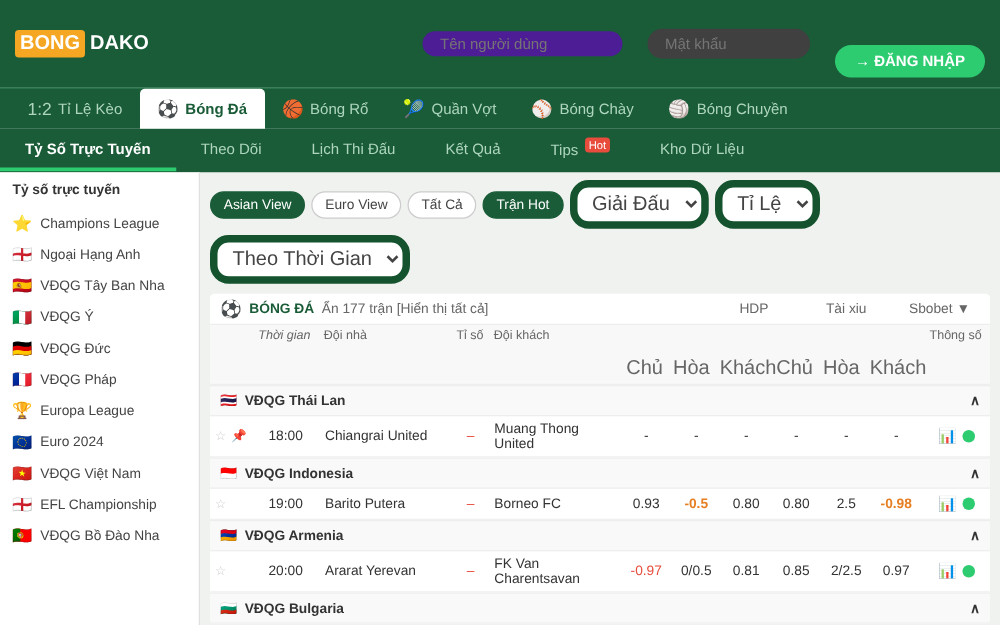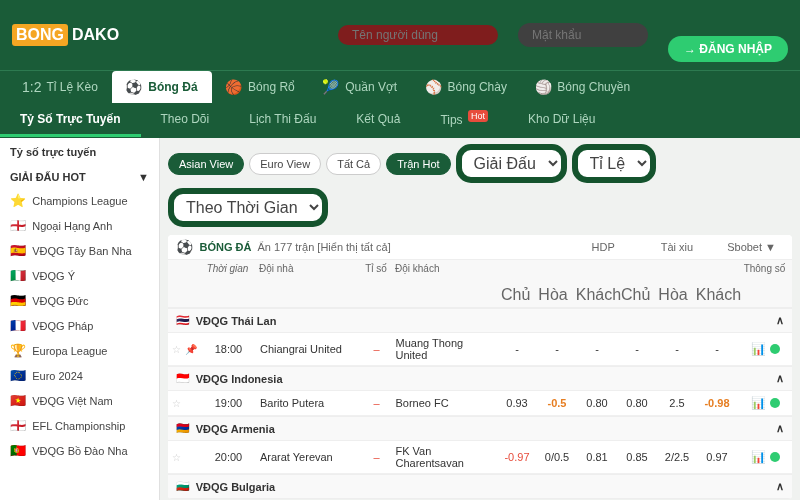--- a/index.html
+++ b/index.html
@@ -26,21 +26,21 @@
       padding: 2px 4px;
       border-radius: 3px;
     }
     .logo-dako {
       color: white;
       font-weight: bold;
       font-size: 16px;
     }
     .header-spacer { flex: 1; }
     .search-input {
-      background: #7f1d1d;
+      background: #4c1d95;
       border: none;
       border-radius: 20px;
       padding: 3px 14px;
       font-size: 12px;
       width: 160px;
       color: #999;
     }
     .password-input {
       background: #404040;
       border: none;
@@ -320,24 +320,20 @@
     <span>Tips</span>
     <span class="hot-badge">Hot</span>
   </div>
   <div class="sub-nav-item">Kho Dữ Liệu</div>
 </div>
 
 <div class="main">
 
   <div class="sidebar">
     <div class="sidebar-title">Tỷ số trực tuyến</div>
-    <div class="sidebar-section">
-      <span>GIẢI ĐẤU HOT</span>
-      <span>▼</span>
-    </div>
     <div class="sidebar-item">
       <span class="flag-icon">⭐</span>
       <span>Champions League</span>
     </div>
     <div class="sidebar-item">
       <span class="flag-icon">🏴󠁧󠁢󠁥󠁮󠁧󠁿</span>
       <span>Ngoại Hạng Anh</span>
     </div>
     <div class="sidebar-item">
       <span class="flag-icon">🇪🇸</span>

